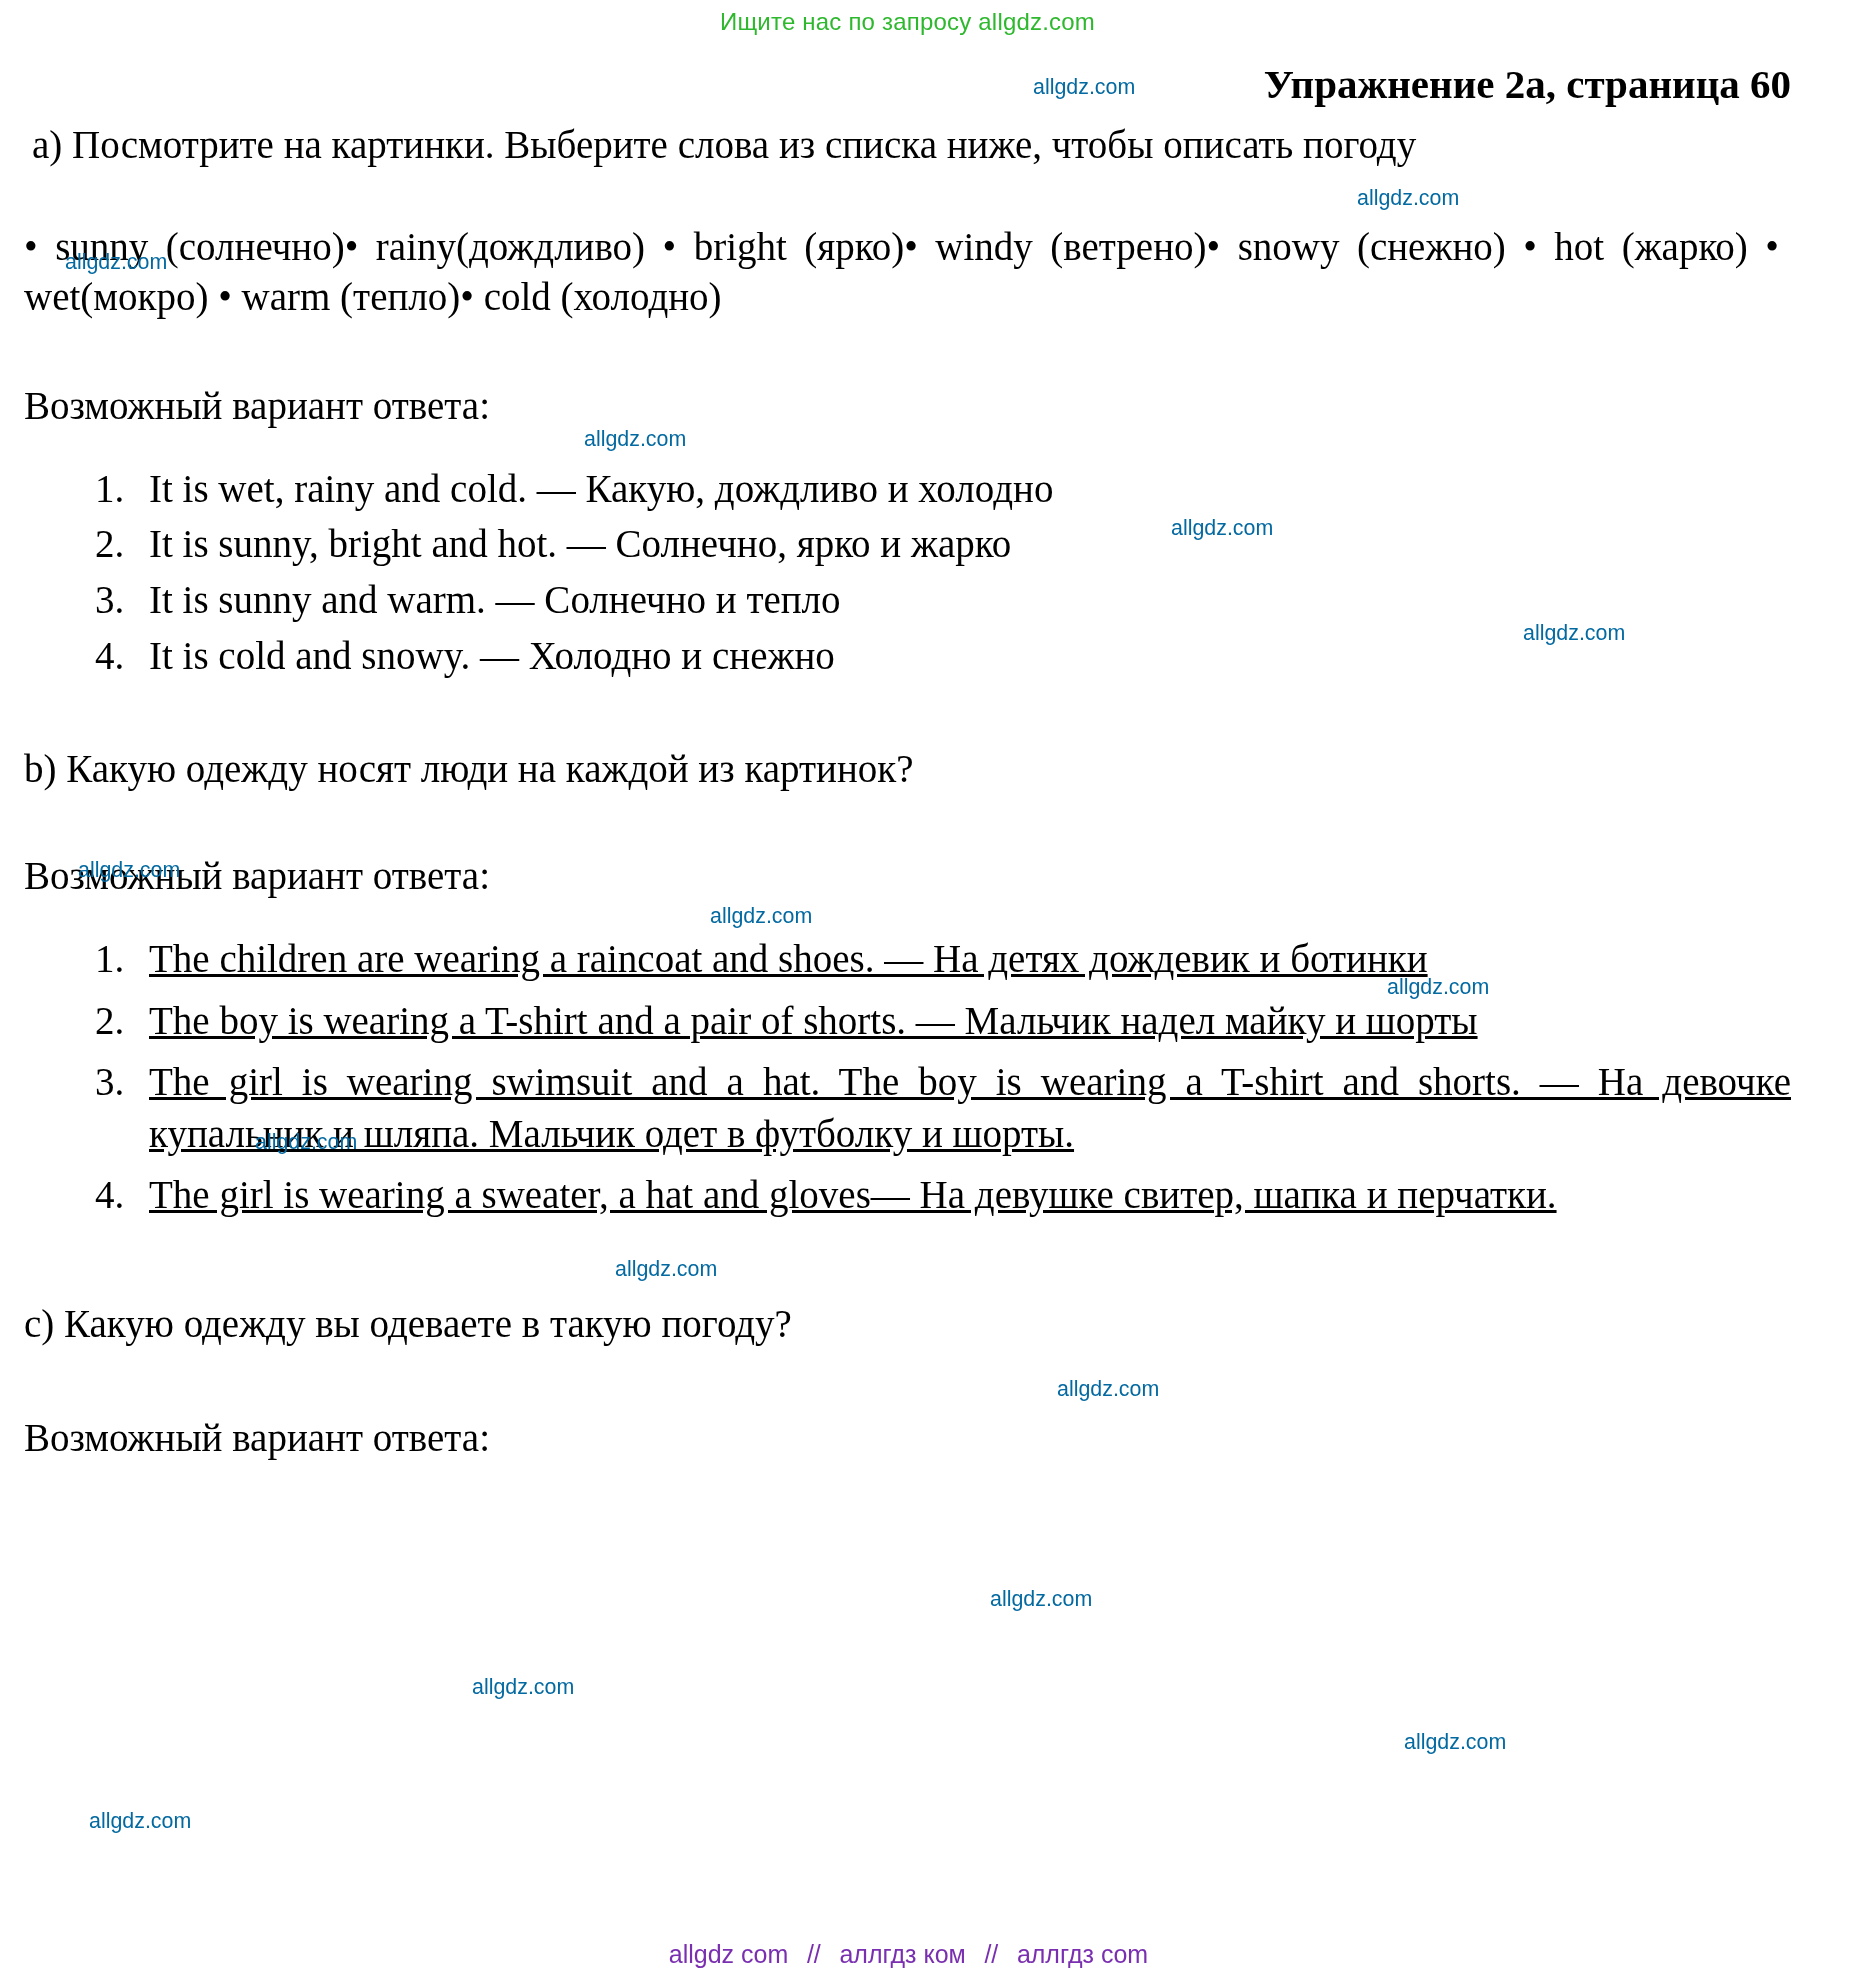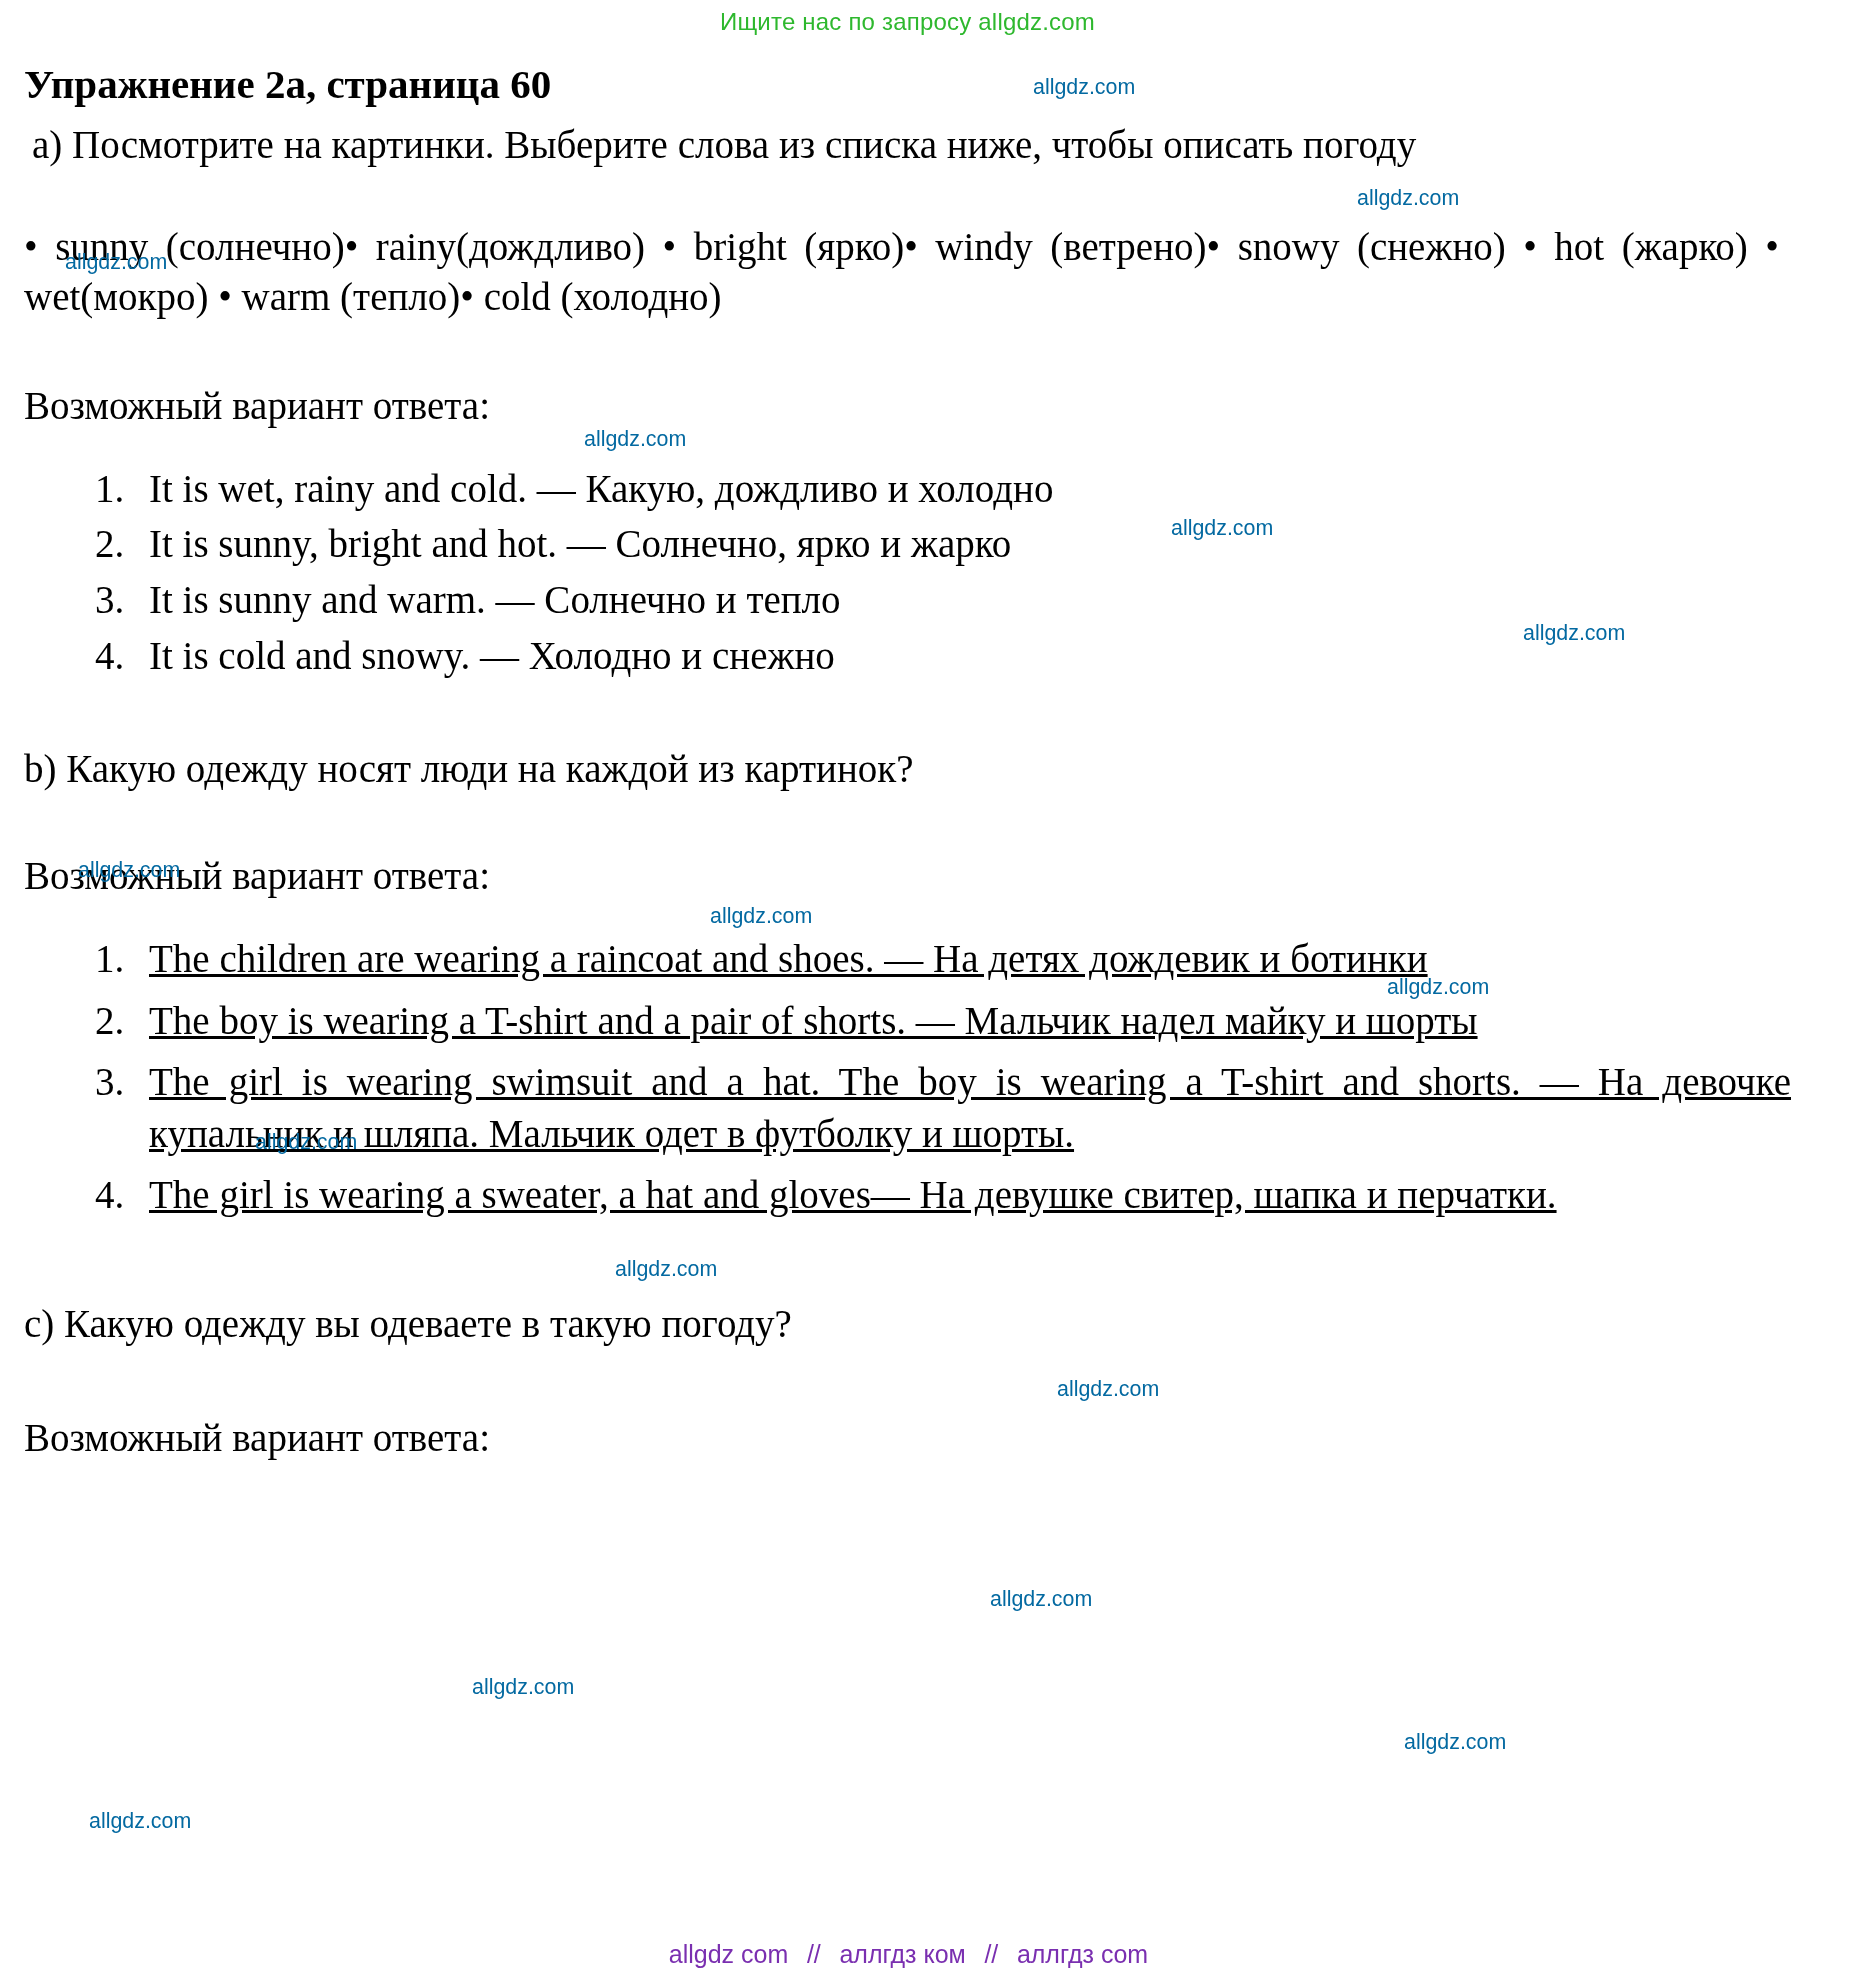--- a/index.html
+++ b/index.html
@@ -32,20 +32,21 @@
   }
   .content {
     padding: 0 24px 0 24px;
     box-sizing: border-box;
   }
   h1.title {
     font-size: 41px;
     font-weight: bold;
     margin: 26px 0 0 0;
     line-height: 1.1;
+    text-align: right;
   }
   p.block {
     font-size: 39px;
     line-height: 1.28;
     margin: 13px 0 0 8px;
   }
   p.wordlist {
     font-size: 39px;
     line-height: 1.3;
     margin: 52px 12px 0 0;

